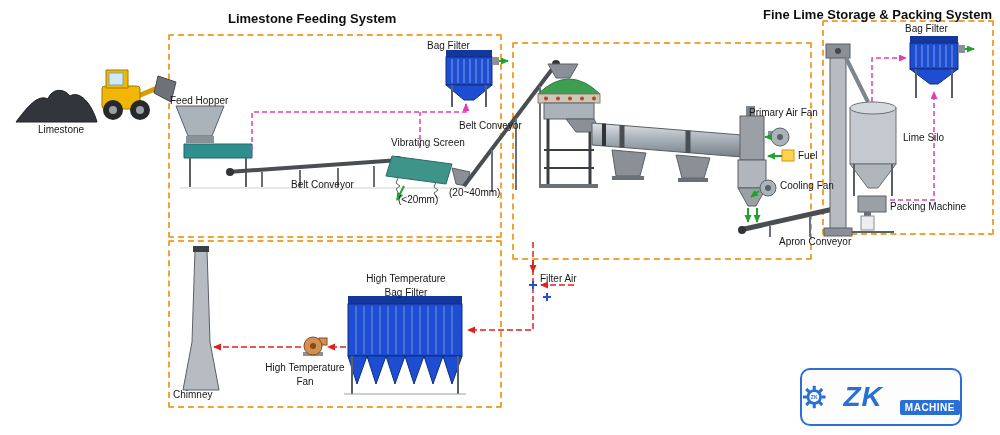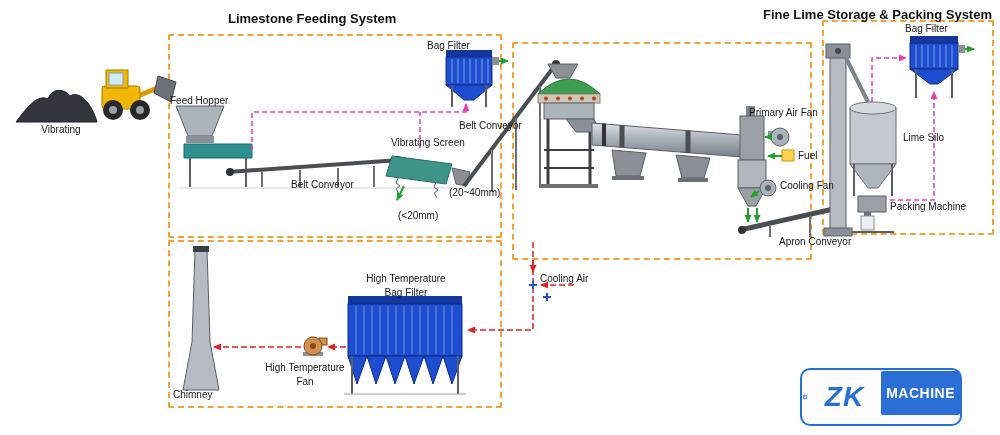--- a/index.html
+++ b/index.html
@@ -7,21 +7,21 @@
   body{font-family:"Liberation Sans",sans-serif}
   .stage{position:relative;width:1000px;height:435px;background:#ffffff;overflow:hidden}
   .zone{position:absolute;border:2px dashed #f0a435;border-radius:2px}
   svg.art{position:absolute;left:0;top:0}
   .lbl{position:absolute;font-size:10px;font-weight:normal;color:#161616;white-space:nowrap;line-height:1.15}
   .lbl.c{text-align:center;white-space:normal}
   .title{position:absolute;font-size:13px;font-weight:bold;color:#0e0e0e;white-space:nowrap}
   .logo{position:absolute;left:800px;top:368px;width:162px;height:58px;border:2.5px solid #2a6fd6;border-radius:10px;
         display:flex;align-items:center;justify-content:center;gap:17px;background:#fdfdfd}
   .logo-zk{font-size:28px;font-weight:bold;font-style:italic;color:#2a6fd6;letter-spacing:1px;line-height:1}
-  .logo-machine{background:#2a6fd6;color:#fff;font-size:14px;font-weight:bold;padding:14px 5px;border-radius:2px;align-self:flex-end;margin-bottom:9px;letter-spacing:.5px}
+  .logo-machine{background:#2a6fd6;color:#fff;font-size:10px;font-weight:bold;padding:2px 5px;border-radius:2px;align-self:flex-end;margin-bottom:9px;letter-spacing:.5px}
 </style>
 </head>
 <body>
 
 <div class="stage">
 
   <div class="zone" style="left:168px;top:34px;width:334px;height:204px"></div>
   <div class="zone" style="left:512px;top:42px;width:300px;height:218px"></div>
   <div class="zone" style="left:822px;top:20px;width:172px;height:215px"></div>
   <div class="zone" style="left:168px;top:240px;width:334px;height:168px"></div>
@@ -279,36 +279,36 @@
 
     <g stroke="#2255cc" stroke-width="2">
       <path d="M529,285 h8 M533,281 v8"></path>
       <path d="M543,297 h8 M547,293 v8"></path>
     </g>
   </svg>
 
   <div class="title" style="left:228px;top:11px">Limestone Feeding System</div>
   <div class="title" style="right:8px;top:7px">Fine Lime Storage &amp; Packing System</div>
 
-  <div class="lbl" style="left:26px;top:124px;width:70px;text-align:center">Vibrating</div>
+  <div class="lbl" style="left:26px;top:124px;width:70px;text-align:center">Limestone</div>
   <div class="lbl" style="left:170px;top:95px">Feed Hopper</div>
   <div class="lbl" style="left:291px;top:179px">Belt Conveyor</div>
   <div class="lbl" style="left:391px;top:137px">Vibrating Screen</div>
   <div class="lbl" style="left:427px;top:40px">Bag Filter</div>
   <div class="lbl" style="left:459px;top:120px">Belt Conveyor</div>
   <div class="lbl" style="left:449px;top:187px">(20~40mm)</div>
-  <div class="lbl" style="left:398px;top:210px">(&lt;20mm)</div>
+  <div class="lbl" style="left:398px;top:194px">(&lt;20mm)</div>
   <div class="lbl" style="left:749px;top:107px">Primary Air Fan</div>
   <div class="lbl" style="left:798px;top:150px">Fuel</div>
   <div class="lbl" style="left:780px;top:180px">Cooling Fan</div>
   <div class="lbl" style="left:779px;top:236px">Apron Conveyor</div>
   <div class="lbl" style="left:905px;top:23px">Bag Filter</div>
   <div class="lbl" style="left:903px;top:132px">Lime Silo</div>
   <div class="lbl" style="left:890px;top:201px">Packing Machine</div>
-  <div class="lbl" style="left:540px;top:273px">Cooling Air</div>
+  <div class="lbl" style="left:540px;top:273px">Filter Air</div>
   <div class="lbl c" style="left:350px;top:273px;width:112px">High Temperature</div>
   <div class="lbl c" style="left:350px;top:287px;width:112px">Bag Filter</div>
   <div class="lbl c" style="left:250px;top:362px;width:110px">High Temperature</div>
   <div class="lbl c" style="left:250px;top:376px;width:110px">Fan</div>
   <div class="lbl" style="left:173px;top:389px">Chimney</div>
 
   <div class="logo">
     <svg width="40" height="40" viewBox="0 0 40 40">
       <g fill="#2a6fd6">
         <rect x="17.5" y="1.5" width="5" height="7" rx="1" transform="rotate(0 20 20)"></rect>

